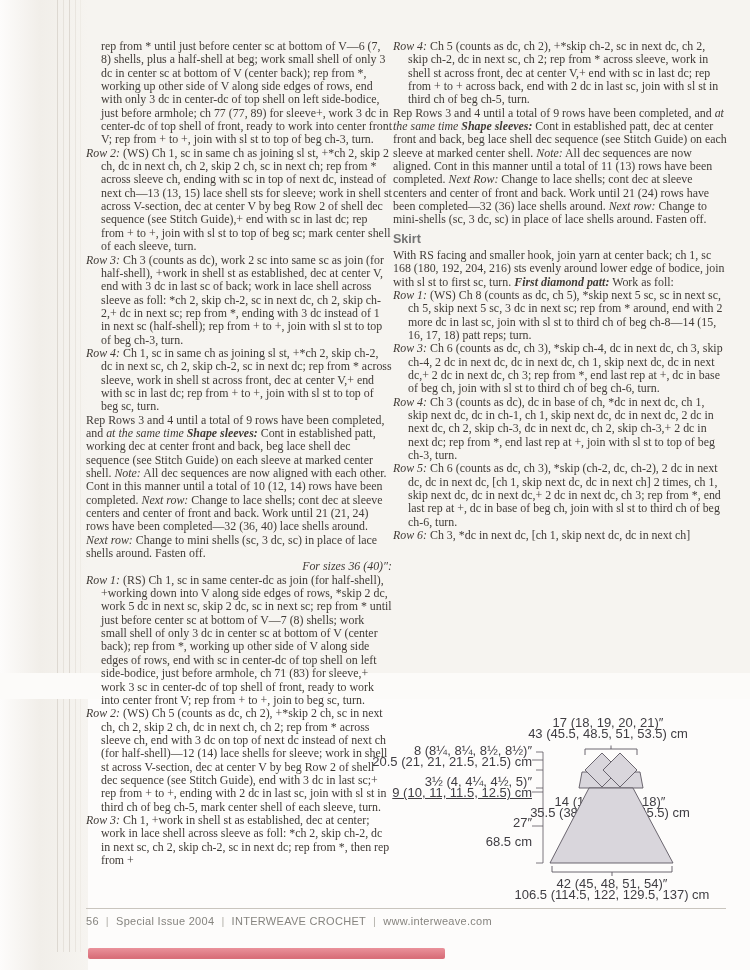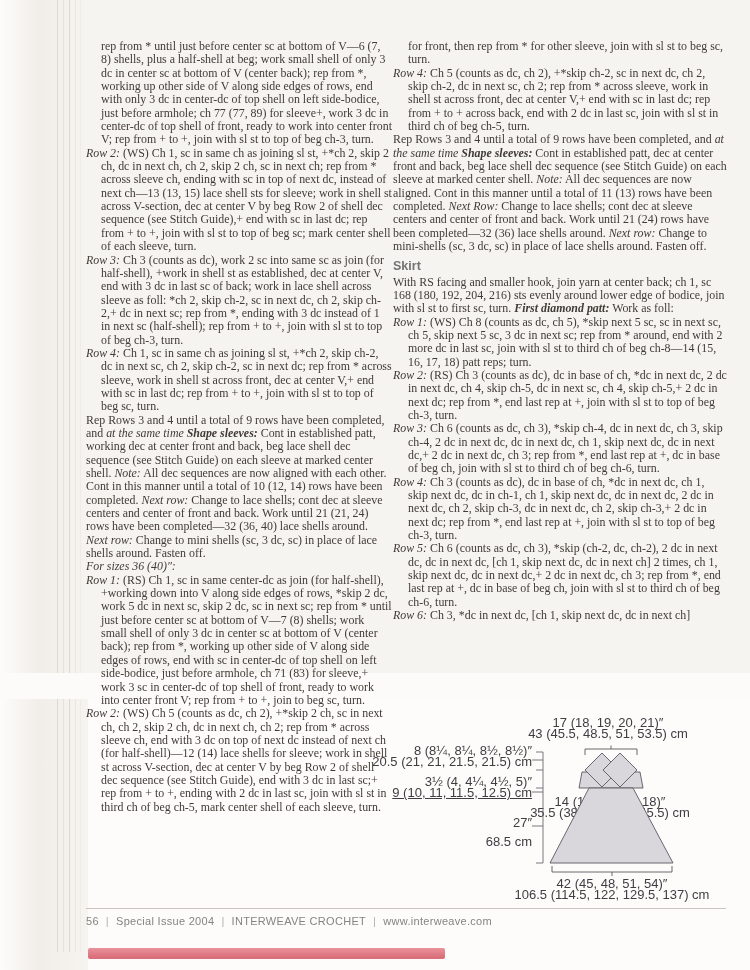--- a/index.html
+++ b/index.html
@@ -13,21 +13,21 @@
   #edge-bottom{position:absolute;left:0;bottom:0;width:750px;height:26px;background:#fcfbf9;}
   #pink-bar{position:absolute;left:88px;top:948px;width:357px;height:11px;border-radius:2px;
      background:linear-gradient(180deg,#ea929b 0%,#d96f7a 85%);}
   
   .col{position:absolute;top:40px;font-size:11.9px;line-height:13.35px;}
   #col-left{left:86px;width:306px;}
   #col-right{left:393px;width:334px;}
   .para{margin:0;}
   .para.row{padding-left:15px;text-indent:-15px;}
   .para.cont{margin-left:15px;}
-  .para.sizes{font-style:italic;}
+  .para.sizes{font-style:italic;text-align:right;}
   .para.heading{font-family:"Liberation Sans",sans-serif;font-weight:bold;
      font-size:12.5px;line-height:15px;margin:5px 0 2px 0;}
   .it{font-style:italic;}
   .bi{font-weight:bold;font-style:italic;}
   
   #footer-rule{position:absolute;left:86px;top:908px;width:640px;height:1px;background:#c9c5be;}
   #footer{position:absolute;left:86px;top:915px;font-family:"Liberation Sans",sans-serif;
      font-size:11px;color:#86847f;letter-spacing:.3px;}
   #footer .sep{color:#b3b0aa;margin:0 7px;}
   
@@ -56,29 +56,28 @@
 
   <div class="col" id="col-left">
       <div class="para cont"><span>rep from * until just before center sc at bottom of V—6 (7, 8) shells, plus a half-shell at beg; work small shell of only 3 dc in center sc at bottom of V (center back); rep from *, working up other side of V along side edges of rows, end with only 3 dc in center-dc of top shell on left side-bodice, just before armhole; ch 77 (77, 89) for sleeve+, work 3 dc in center-dc of top shell of front, ready to work into center front V; rep from + to +, join with sl st to top of beg ch-3, turn.</span></div>
       <div class="para row"><span class="it">Row 2: </span><span>(WS) Ch 1, sc in same ch as joining sl st, +*ch 2, skip 2 ch, dc in next ch, ch 2, skip 2 ch, sc in next ch; rep from * across sleeve ch, ending with sc in top of next dc, instead of next ch—13 (13, 15) lace shell sts for sleeve; work in shell st across V-section, dec at center V by beg Row 2 of shell dec sequence (see Stitch Guide),+ end with sc in last dc; rep from + to +, join with sl st to top of beg sc; mark center shell of each sleeve, turn.</span></div>
       <div class="para row"><span class="it">Row 3: </span><span>Ch 3 (counts as dc), work 2 sc into same sc as join (for half-shell), +work in shell st as established, dec at center V, end with 3 dc in last sc of back; work in lace shell across sleeve as foll: *ch 2, skip ch-2, sc in next dc, ch 2, skip ch-2,+ dc in next sc; rep from *, ending with 3 dc instead of 1 in next sc (half-shell); rep from + to +, join with sl st to top of beg ch-3, turn.</span></div>
       <div class="para row"><span class="it">Row 4: </span><span>Ch 1, sc in same ch as joining sl st, +*ch 2, skip ch-2, dc in next sc, ch 2, skip ch-2, sc in next dc; rep from * across sleeve, work in shell st across front, dec at center V,+ end with sc in last dc; rep from + to +, join with sl st to top of beg sc, turn.</span></div>
       <div class="para flush"><span>Rep Rows 3 and 4 until a total of 9 rows have been completed, and </span><span class="it">at the same time </span><span class="bi">Shape sleeves:</span><span> Cont in established patt, working dec at center front and back, beg lace shell dec sequence (see Stitch Guide) on each sleeve at marked center shell. </span><span class="it">Note:</span><span> All dec sequences are now aligned with each other. Cont in this manner until a total of 10 (12, 14) rows have been completed. </span><span class="it">Next row:</span><span> Change to lace shells; cont dec at sleeve centers and center of front and back. Work until 21 (21, 24) rows have been completed—32 (36, 40) lace shells around. </span><span class="it">Next row:</span><span> Change to mini shells (sc, 3 dc, sc) in place of lace shells around. Fasten off.</span></div>
       <div class="para sizes"><span class="it">For sizes 36 (40)″:</span></div>
       <div class="para row"><span class="it">Row 1: </span><span>(RS) Ch 1, sc in same center-dc as join (for half-shell), +working down into V along side edges of rows, *skip 2 dc, work 5 dc in next sc, skip 2 dc, sc in next sc; rep from * until just before center sc at bottom of V—7 (8) shells; work small shell of only 3 dc in center sc at bottom of V (center back); rep from *, working up other side of V along side edges of rows, end with sc in center-dc of top shell on left side-bodice, just before armhole, ch 71 (83) for sleeve,+ work 3 sc in center-dc of top shell of front, ready to work into center front V; rep from + to +, join to beg sc, turn.</span></div>
       <div class="para row"><span class="it">Row 2: </span><span>(WS) Ch 5 (counts as dc, ch 2), +*skip 2 ch, sc in next ch, ch 2, skip 2 ch, dc in next ch, ch 2; rep from * across sleeve ch, end with 3 dc on top of next dc instead of next ch (for half-shell)—12 (14) lace shells for sleeve; work in shell st across V-section, dec at center V by beg Row 2 of shell dec sequence (see Stitch Guide), end with 3 dc in last sc;+ rep from + to +, ending with 2 dc in last sc, join with sl st in third ch of beg ch-5, mark center shell of each sleeve, turn.</span></div>
+      <div class="para row"><span class="it">Row 3: </span><span>Ch 1, +work in shell st as established, dec at center; work in lace shell across sleeve as foll: *ch 2, skip ch-2, dc in next sc, ch 2, skip ch-2, sc in next dc; rep from *, then rep from +</span></div>
     </div>
   <div class="col" id="col-right">
-      <div class="para cont"><span>for front, then rep from * for other sleeve, join with sl st to beg sc, turn.</span></div>
       <div class="para row"><span class="it">Row 4: </span><span>Ch 5 (counts as dc, ch 2), +*skip ch-2, sc in next dc, ch 2, skip ch-2, dc in next sc, ch 2; rep from * across sleeve, work in shell st across front, dec at center V,+ end with sc in last dc; rep from + to + across back, end with 2 dc in last sc, join with sl st in third ch of beg ch-5, turn.</span></div>
       <div class="para flush"><span>Rep Rows 3 and 4 until a total of 9 rows have been completed, and </span><span class="it">at the same time </span><span class="bi">Shape sleeves:</span><span> Cont in established patt, dec at center front and back, beg lace shell dec sequence (see Stitch Guide) on each sleeve at marked center shell. </span><span class="it">Note:</span><span> All dec sequences are now aligned. Cont in this manner until a total of 11 (13) rows have been completed. </span><span class="it">Next Row:</span><span> Change to lace shells; cont dec at sleeve centers and center of front and back. Work until 21 (24) rows have been completed—32 (36) lace shells around. </span><span class="it">Next row:</span><span> Change to mini-shells (sc, 3 dc, sc) in place of lace shells around. Fasten off.</span></div>
       <div class="para heading" style="color: #737373;"><span>Skirt</span></div>
       <div class="para flush"><span>With RS facing and smaller hook, join yarn at center back; ch 1, sc 168 (180, 192, 204, 216) sts evenly around lower edge of bodice, join with sl st to first sc, turn. </span><span class="bi">First diamond patt:</span><span> Work as foll:</span></div>
       <div class="para row"><span class="it">Row 1: </span><span>(WS) Ch 8 (counts as dc, ch 5), *skip next 5 sc, sc in next sc, ch 5, skip next 5 sc, 3 dc in next sc; rep from * around, end with 2 more dc in last sc, join with sl st to third ch of beg ch-8—14 (15, 16, 17, 18) patt reps; turn.</span></div>
-      <div class="para row"><span class="it">Row 2: </span><span>(RS) Ch 3 (counts as dc), dc in base of ch, *dc in next dc, 2 dc in next dc, ch 4, skip ch-5, dc in next sc, ch 4, skip ch-5,+ 2 dc in next dc; rep from *, end last rep at +, join with sl st to top of beg ch-3, turn.</span></div>
       <div class="para row"><span class="it">Row 3: </span><span>Ch 6 (counts as dc, ch 3), *skip ch-4, dc in next dc, ch 3, skip ch-4, 2 dc in next dc, dc in next dc, ch 1, skip next dc, dc in next dc,+ 2 dc in next dc, ch 3; rep from *, end last rep at +, dc in base of beg ch, join with sl st to third ch of beg ch-6, turn.</span></div>
       <div class="para row"><span class="it">Row 4: </span><span>Ch 3 (counts as dc), dc in base of ch, *dc in next dc, ch 1, skip next dc, dc in ch-1, ch 1, skip next dc, dc in next dc, 2 dc in next dc, ch 2, skip ch-3, dc in next dc, ch 2, skip ch-3,+ 2 dc in next dc; rep from *, end last rep at +, join with sl st to top of beg ch-3, turn.</span></div>
       <div class="para row"><span class="it">Row 5: </span><span>Ch 6 (counts as dc, ch 3), *skip (ch-2, dc, ch-2), 2 dc in next dc, dc in next dc, [ch 1, skip next dc, dc in next ch] 2 times, ch 1, skip next dc, dc in next dc,+ 2 dc in next dc, ch 3; rep from *, end last rep at +, dc in base of beg ch, join with sl st to third ch of beg ch-6, turn.</span></div>
       <div class="para row"><span class="it">Row 6: </span><span>Ch 3, *dc in next dc, [ch 1, skip next dc, dc in next ch]</span></div>
     </div>
 
   <div id="diagram">
     <div class="dlab c" style="left:153px;top:5px;">17 (18, 19, 20, 21)″</div>
     <div class="dlab c" style="left:153px;top:16px;">43 (45.5, 48.5, 51, 53.5) cm</div>
 

